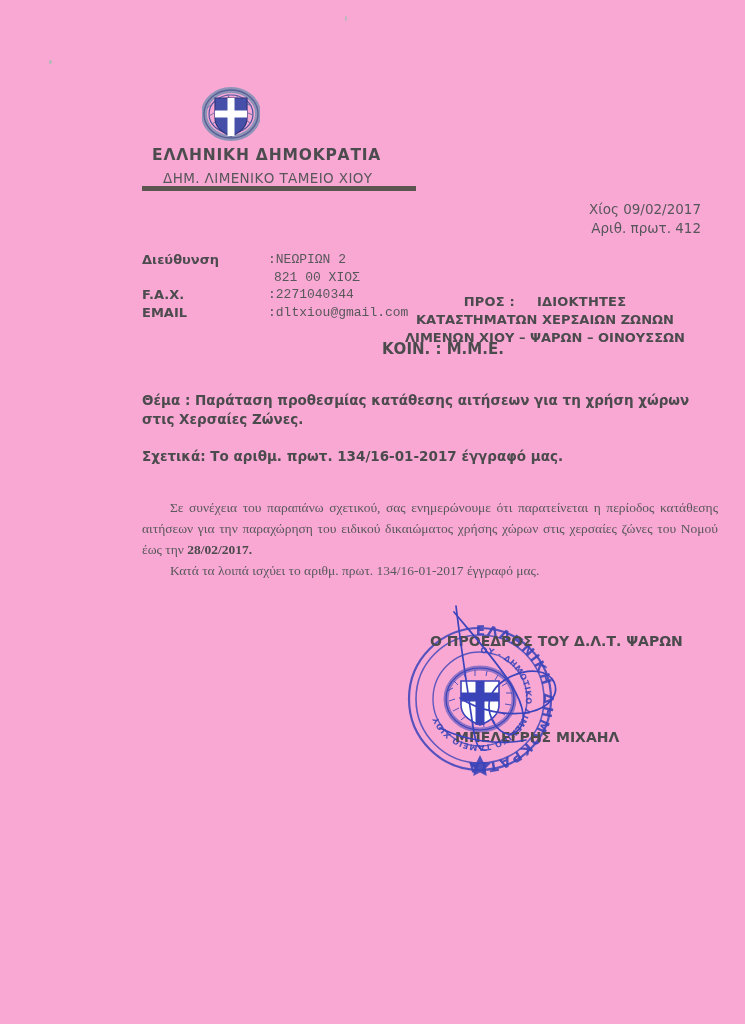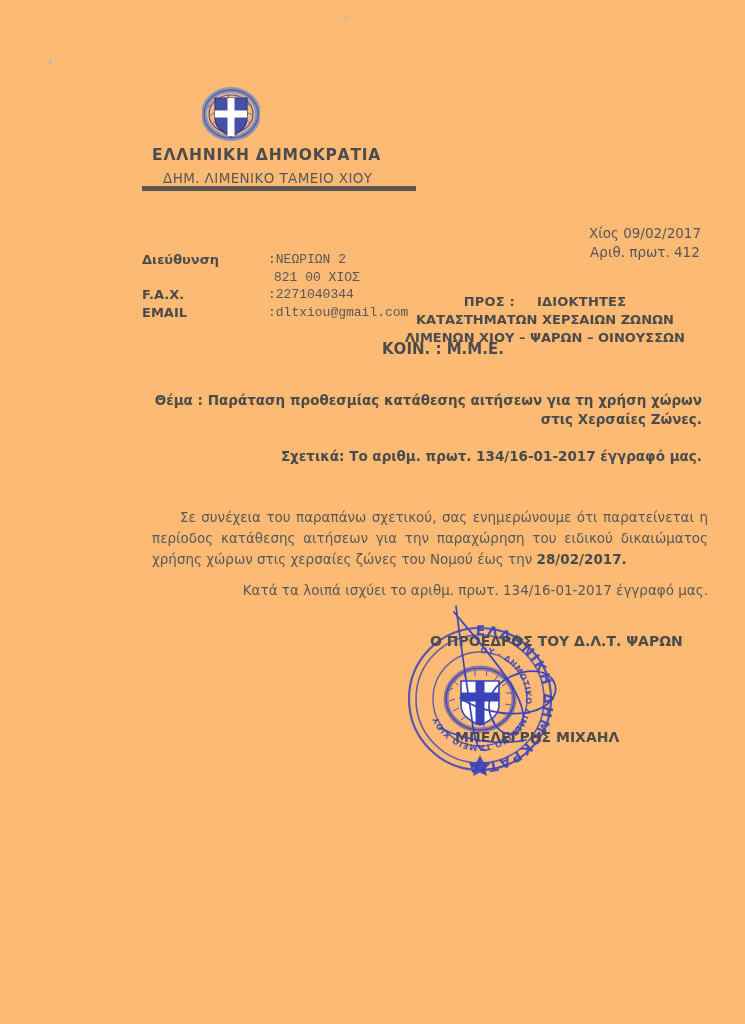--- a/index.html
+++ b/index.html
@@ -12,21 +12,21 @@
     height: 1024px;
     position: relative;
     font-family: "DejaVu Sans", sans-serif;
     color: #58585a;
     overflow: hidden;
   }
 
   .page {
     position: absolute;
     inset: 0;
-    background: #fdba74;
+    background: #f9a8d4;
   }
 
   
   .speck {
     position: absolute;
     background: #b9b9bb;
     border-radius: 40%;
   }
   .speck.s1 { left: 49px; top: 60px; width: 3px; height: 4px; transform: rotate(25deg); }
   .speck.s2 { left: 345px; top: 16px; width: 2px; height: 5px; }
@@ -66,22 +66,22 @@
     top: 186px;
     width: 274px;
     height: 5px;
     background: #5d5650;
   }
 
   
   .placedate {
     position: absolute;
     right: 44px;
-    top: 224px;
-    text-align: center;
+    top: 200px;
+    text-align: right;
     font-size: 13.5px;
     line-height: 19px;
     color: #56565a;
     white-space: nowrap;
   }
 
   
   .contact {
     position: absolute;
     left: 142px;
@@ -128,48 +128,48 @@
     width: 326px;
     text-align: left;
     font-size: 15px;
     font-weight: bold;
     color: #4b4b4d;
   }
 
   
   .subject {
     position: absolute;
-    left: 127px;
+    left: 142px;
     top: 391px;
     width: 575px;
     font-size: 13.5px;
     font-weight: bold;
     line-height: 19px;
     color: #4b4b4d;
-    text-align: right;
   }
   .subject .rel { display: block; margin-top: 18px; }
 
   
   .body-text {
     position: absolute;
     left: 142px;
     top: 497px;
     width: 576px;
     font-size: 13.5px;
     line-height: 21px;
     color: #58585a;
   }
   .body-text p {
-    margin: 10px;
+    margin: 0;
     text-indent: 28px;
     text-align: justify;
+    font-family: Liberation Serif, serif;
   }
   .body-text p.last {
-    text-align: right;
+    text-align: left;
   }
   .body-text b { font-weight: bold; color: #4b4b4d; }
 
   
   .sig-title {
     position: absolute;
     left: 430px;
     top: 633px;
     font-size: 14px;
     font-weight: bold;

